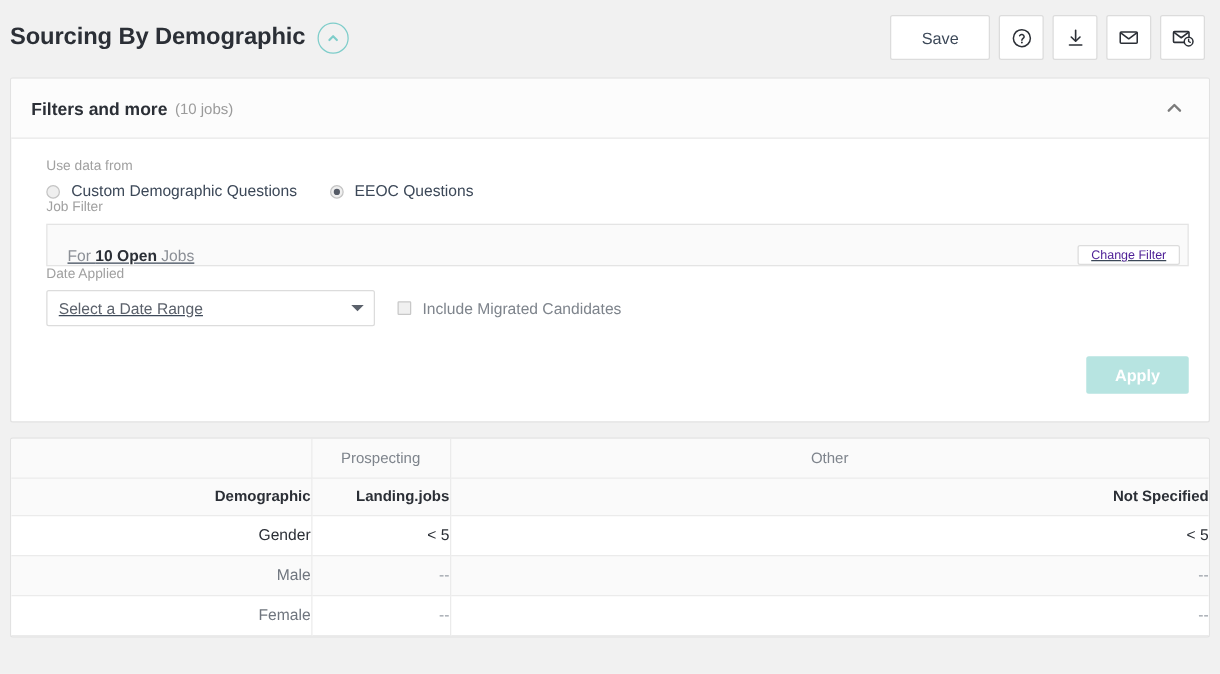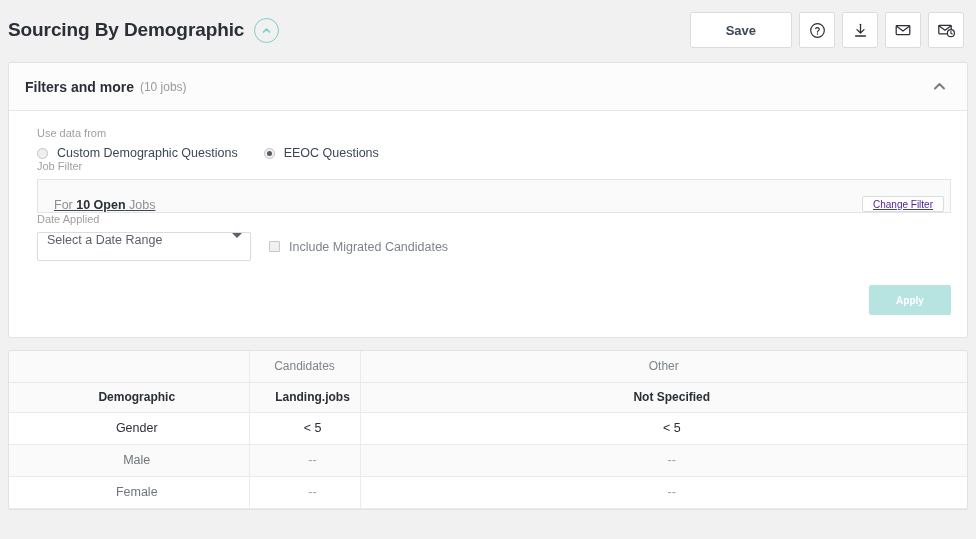--- a/index.html
+++ b/index.html
@@ -45,21 +45,21 @@
     min-width: 36px;
     background: #ffffff;
     border: 1px solid #dcdcdc;
     margin-left: 7px;
     display: flex; align-items: center; justify-content: center;
     font-size: 13px;
     color: #3c4858;
     cursor: pointer;
     border-radius: 2px;
   }
-  .hbtn.save { padding: 0 35px; font-weight: bold; }
+  .hbtn.save { padding: 0 24px; font-weight: normal; }
   .hbtn svg { display: block; }
 
   
   .card {
     margin: 2px 8px 0 8px;
     background: #ffffff;
     border: 1px solid #e2e2e2;
     border-radius: 2px;
   }
   .card-head {
@@ -136,28 +136,29 @@
     border: 1px solid #dcdcdc;
     border-radius: 2px;
     font-size: 10px;
     color: #4c1d95;
     display: flex; align-items: center;
     cursor: pointer;
   }
 
   .date-row { display: flex; align-items: center; }
   .select-box {
-    width: 214px;
+    width: 263px;
     height: 29px;
     background: #ffffff;
     border: 1px solid #dcdcdc;
     border-radius: 2px;
-    display: flex; align-items: flex-start;
+    display: flex; align-items: center;
     padding: 0 8px 0 9px;
     cursor: pointer;
+    text-decoration: underline;
   }
   .select-value { font-size: 12.5px; color: #5b616b; }
   .select-box .header-spacer { flex: 1 1 auto; }
   .caret {
     width: 0; height: 0;
     border-left: 5px solid transparent;
     border-right: 5px solid transparent;
     border-top: 5px solid #5b616b;
   }
   .check-opt { display: flex; align-items: center; margin-left: 18px; cursor: pointer; }
@@ -175,41 +176,41 @@
     justify-content: flex-end;
     padding: 24px 0 14px 0;
   }
   .apply-btn {
     height: 30px;
     min-width: 82px;
     padding: 0 16px;
     border: none;
     border-radius: 2px;
     color: #ffffff;
-    font-size: 10px;
+    font-size: 13px;
     font-weight: bold;
     display: flex; align-items: center; justify-content: center;
     cursor: pointer;
   }
 
   
   .table-card {
     margin: 12px 8px 0 8px;
     background: #ffffff;
     border: 1px solid #e2e2e2;
     border-radius: 2px;
     overflow: hidden;
   }
   table.results { border-collapse: collapse; width: 100%; table-layout: fixed; }
   table.results col.c0 { width: 240px; }
   table.results col.c1 { width: 111px; }
   table.results td, table.results th {
     border-right: 1px solid #ebebeb;
     border-bottom: 1px solid #ebebeb;
-    text-align: center;
+    text-align: right;
     padding: 0 0 0 16px;
     font-weight: normal;
   }
   table.results td:last-child, table.results th:last-child { border-right: none; }
   tr.group-head-row { height: 31px; background: #fafafa; }
   tr.group-head-row th { font-size: 12px; color: #7e848c; text-align: center; padding: 0; }
   tr.group-head-row th.blank { background: #fafafa; }
   tr.col-head-row { height: 30px; background: #fafafa; }
   tr.col-head-row th { font-size: 12px; color: #2b2f36; font-weight: bold; }
   tr.data-row { height: 32px; background: #ffffff; }
@@ -343,21 +344,21 @@
 <div class="table-card">
   <table class="results">
     <colgroup>
       <col class="c0">
         <col class="c1">
         <col>
     </colgroup>
     <thead>
       <tr class="group-head-row">
         <th class="blank"></th>
-        <th>Candidates</th>
+        <th>Prospecting</th>
         <th>Other</th>
       </tr>
       <tr class="col-head-row">
         <th>Demographic</th>
         <th>Landing.jobs</th>
         <th>Not Specified</th>
       </tr>
     </thead>
     <tbody>
       <tr class="data-row">

